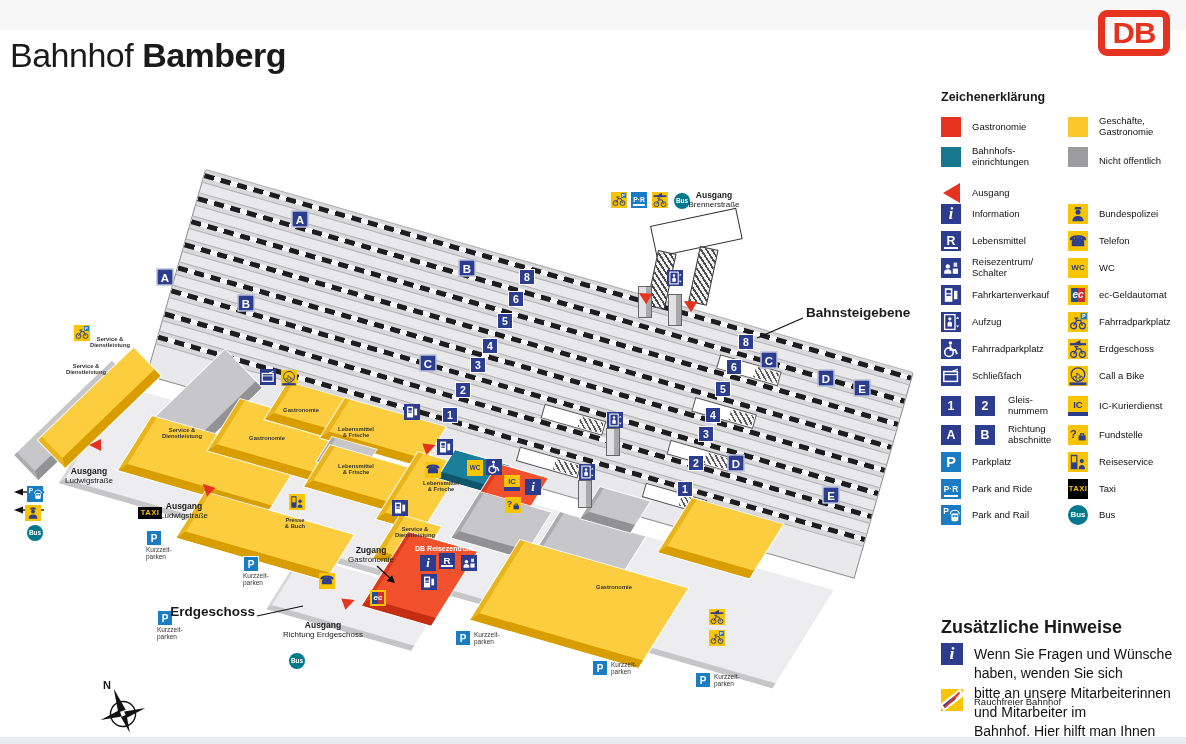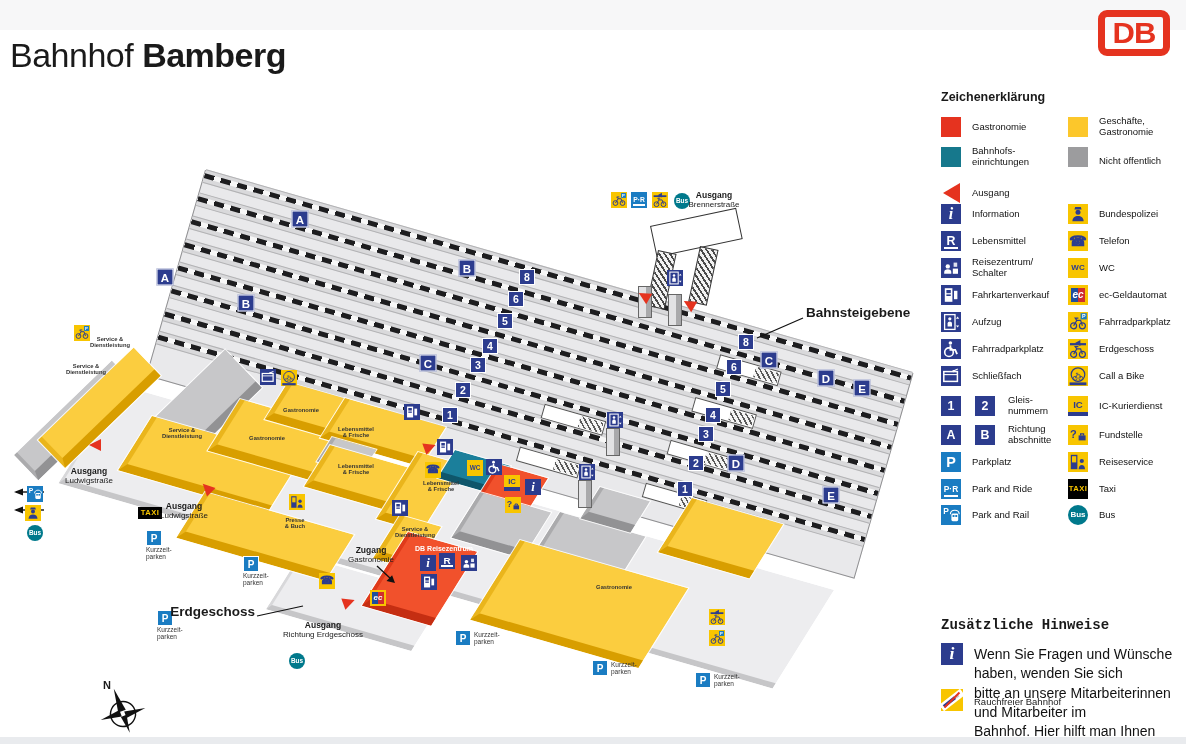--- a/index.html
+++ b/index.html
@@ -76,21 +76,21 @@
   .blabel.rz{color:#fff;font-size:7px;}
   .pk{position:absolute;z-index:6;}
   .pk .pchip{width:14px;height:14px;background:#1a7cc2;border:1px solid #fff;color:#fff;font-weight:700;
              font-size:10px;display:flex;align-items:center;justify-content:center;}
   .pk .plab{font-size:6.5px;color:#333;line-height:1.15;margin-top:1px;white-space:nowrap;}
   .pk.right{display:flex;align-items:flex-start;gap:3px;}
   #compassN{left:103px;top:679px;font-weight:700;font-size:11px;z-index:7;}
   
   #legendTitle{left:941px;top:90px;font-weight:700;font-size:12.5px;}
   .llab{position:absolute;font-size:9.5px;line-height:1.15;color:#111;white-space:nowrap;z-index:2;}
-  #notesTitle{left:941px;top:617px;font-weight:700;font-size:14px;font-family:Liberation Mono, monospace;}
+  #notesTitle{left:941px;top:617px;font-weight:700;font-size:18px;}
   .ntext{left:974px;width:200px;font-size:14px;line-height:1.38;color:#111;}
   #ovl{position:absolute;left:0;top:0;z-index:5;pointer-events:none;}
 </style>
 </head>
 <body>
 
 <div id="page">
   <div id="topband" class="abs"></div>
   <div id="botband" class="abs"></div>
 

